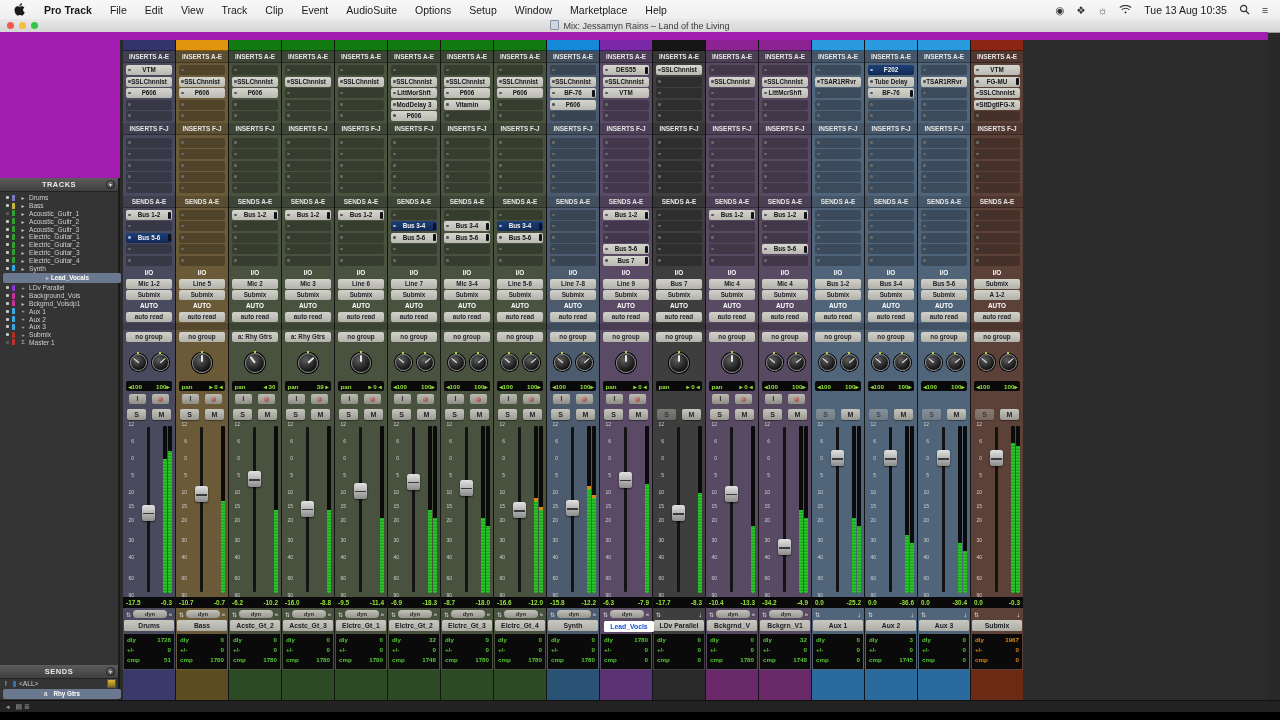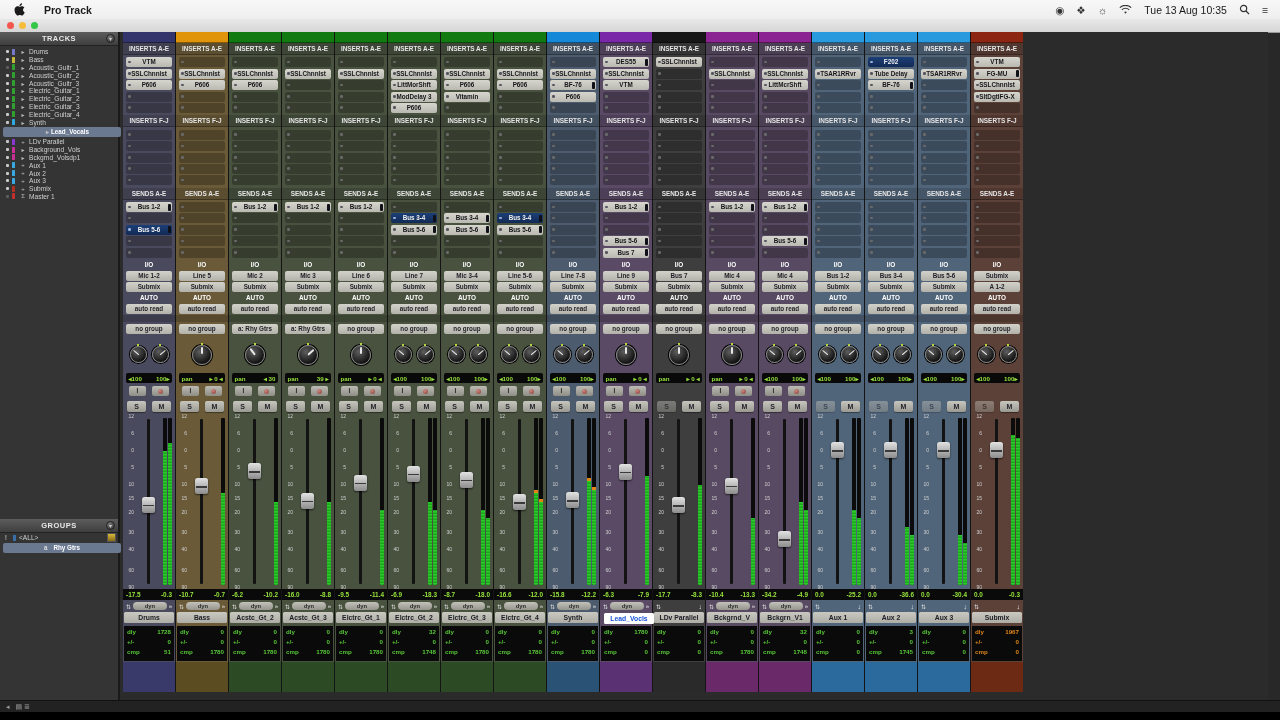--- a/index.html
+++ b/index.html
@@ -18,21 +18,21 @@
   .titlebar{position:absolute;top:19px;left:0;right:0;height:13px;background:linear-gradient(#e8e8e8,#d6d6d6);
             border-bottom:1px solid #9a9a9a;display:flex;align-items:center;}
   .tl{width:7px;height:7px;border-radius:50%;margin-left:5px;}
   .tl.red{background:#f5574e;margin-left:7px;}
   .tl.yel{background:#f6bd3c;}
   .tl.grn{background:#33c748;}
   .wtitle{position:absolute;left:0;right:0;text-align:center;font-size:9px;color:#3a3a3a;}
   .doc-ico{display:inline-block;width:7px;height:8px;background:#cfd6e2;border:1px solid #8a93a5;border-radius:1px;
            vertical-align:-1px;margin-right:4px;}
   
-  .content{position:absolute;top:32px;left:0;right:12px;height:668px;display:flex;background:#a21caf;}
+  .content{position:absolute;top:32px;left:0;right:12px;height:668px;display:flex;background:#a21caf;align-items:flex-end;}
   
   .sidebar{width:118px;background:#3a3a3a;border-right:2px solid #1a1a1a;display:flex;flex-direction:column;flex:none;}
   .panel-hdr{height:13px;background:linear-gradient(#5c5c5c,#3f3f3f);display:flex;align-items:center;
              justify-content:center;position:relative;border-bottom:1px solid #222;flex:none;}
   .panel-hdr .ptitle{font-size:7.5px;font-weight:bold;color:#e8e8e8;letter-spacing:.5px;}
   .panel-hdr .pbtn{position:absolute;right:3px;top:2px;width:9px;height:9px;border-radius:50%;
                    background:radial-gradient(circle at 35% 30%,#777,#333);border:1px solid #222;color:#ccc;
                    font-size:6px;line-height:9px;text-align:center;padding:0;}
   .tracks-panel{height:487px;flex:none;display:flex;flex-direction:column;background:#343434;}
   .trk-list{padding:2px 0;}
@@ -136,20 +136,34 @@
 <body>
 <div id="app">
 
 <div class="menubar">
   <span class="apple">
     <svg width="11" height="13" viewBox="0 0 14 17" fill="#1a1a1a">
           <path d="M11.6 9c0-2.1 1.7-3.1 1.8-3.2-1-1.4-2.5-1.6-3-1.7-1.3-.1-2.5.8-3.1.8-.6 0-1.6-.8-2.7-.7C3.2 4.2 1.9 5 1.2 6.3c-1.4 2.5-.4 6.1 1 8.1.7 1 1.5 2.1 2.6 2.1 1 0 1.4-.7 2.7-.7s1.6.7 2.7.6c1.1 0 1.8-1 2.5-2 .8-1.2 1.1-2.3 1.1-2.4 0 0-2.1-.8-2.2-3zM9.4 3.1c.6-.7 1-1.7.9-2.7-.9 0-1.9.6-2.5 1.3-.5.6-1 1.6-.9 2.5 1 .1 2-.5 2.5-1.1z"></path>
         </svg>
   </span>
   <span class="mitem app">Pro Track</span>
+  <span id="menu-items" style="display:flex;">
+        <span class="mitem">File</span>
+        <span class="mitem">Edit</span>
+        <span class="mitem">View</span>
+        <span class="mitem">Track</span>
+        <span class="mitem">Clip</span>
+        <span class="mitem">Event</span>
+        <span class="mitem">AudioSuite</span>
+        <span class="mitem">Options</span>
+        <span class="mitem">Setup</span>
+        <span class="mitem">Window</span>
+        <span class="mitem">Marketplace</span>
+        <span class="mitem">Help</span>
+      </span>
   <span class="menu-right">
     <span class="micon">◉</span>
     <span class="micon">❖</span>
     <span class="micon">☼</span>
     <span class="micon">
       <svg class="wifi-svg" width="13" height="10" viewBox="0 0 16 12">
             <path d="M8 10.5l1.6-2a2.6 2.6 0 0 0-3.2 0L8 10.5z" fill="#333"></path>
             <path d="M3.4 5.7a6.6 6.6 0 0 1 9.2 0" stroke="#333" stroke-width="1.3" fill="none"></path>
             <path d="M1 3a10.4 10.4 0 0 1 14 0" stroke="#333" stroke-width="1.3" fill="none"></path>
           </svg>
@@ -162,20 +176,21 @@
           </svg>
     </span>
     <span class="micon">≡</span>
   </span>
 </div>
 
 <div class="titlebar">
   <span class="tl red"></span>
   <span class="tl yel"></span>
   <span class="tl grn"></span>
+  <span class="wtitle"><span class="doc-ico"></span><span>Mix: Jessamyn Rains – Land of the Living</span></span>
 </div>
 
 <div class="content">
   <div class="sidebar">
     <div class="tracks-panel">
       <div class="panel-hdr">
         <span class="ptitle">TRACKS</span>
         <button class="pbtn">▾</button>
       </div>
       <div class="trk-list" id="trk-list">
@@ -285,21 +300,21 @@
             <div class="trk-row">
               <span class="vis-dot dim"></span>
               <span class="cchip" style="background: rgb(192, 48, 48);"></span>
               <span class="ticon">Σ</span>
               <span>Master 1</span>
             </div>
           </div>
     </div>
     <div class="groups-panel">
       <div class="panel-hdr">
-        <span class="ptitle">GROUPS</span>
+        <span class="ptitle">SENDS</span>
         <button class="pbtn">▾</button>
       </div>
       <div id="grp-list">
             <div class="grp-row">
               <span class="grp-id">!</span>
               <span class="grp-bar"></span>
               <span>&lt;ALL&gt;</span>
               <span class="grp-ico"></span>
             </div>
             <div class="grp-row sel"><span class="grp-id">a</span><span class="grp-bar"></span><span>Rhy Gtrs</span></div>

